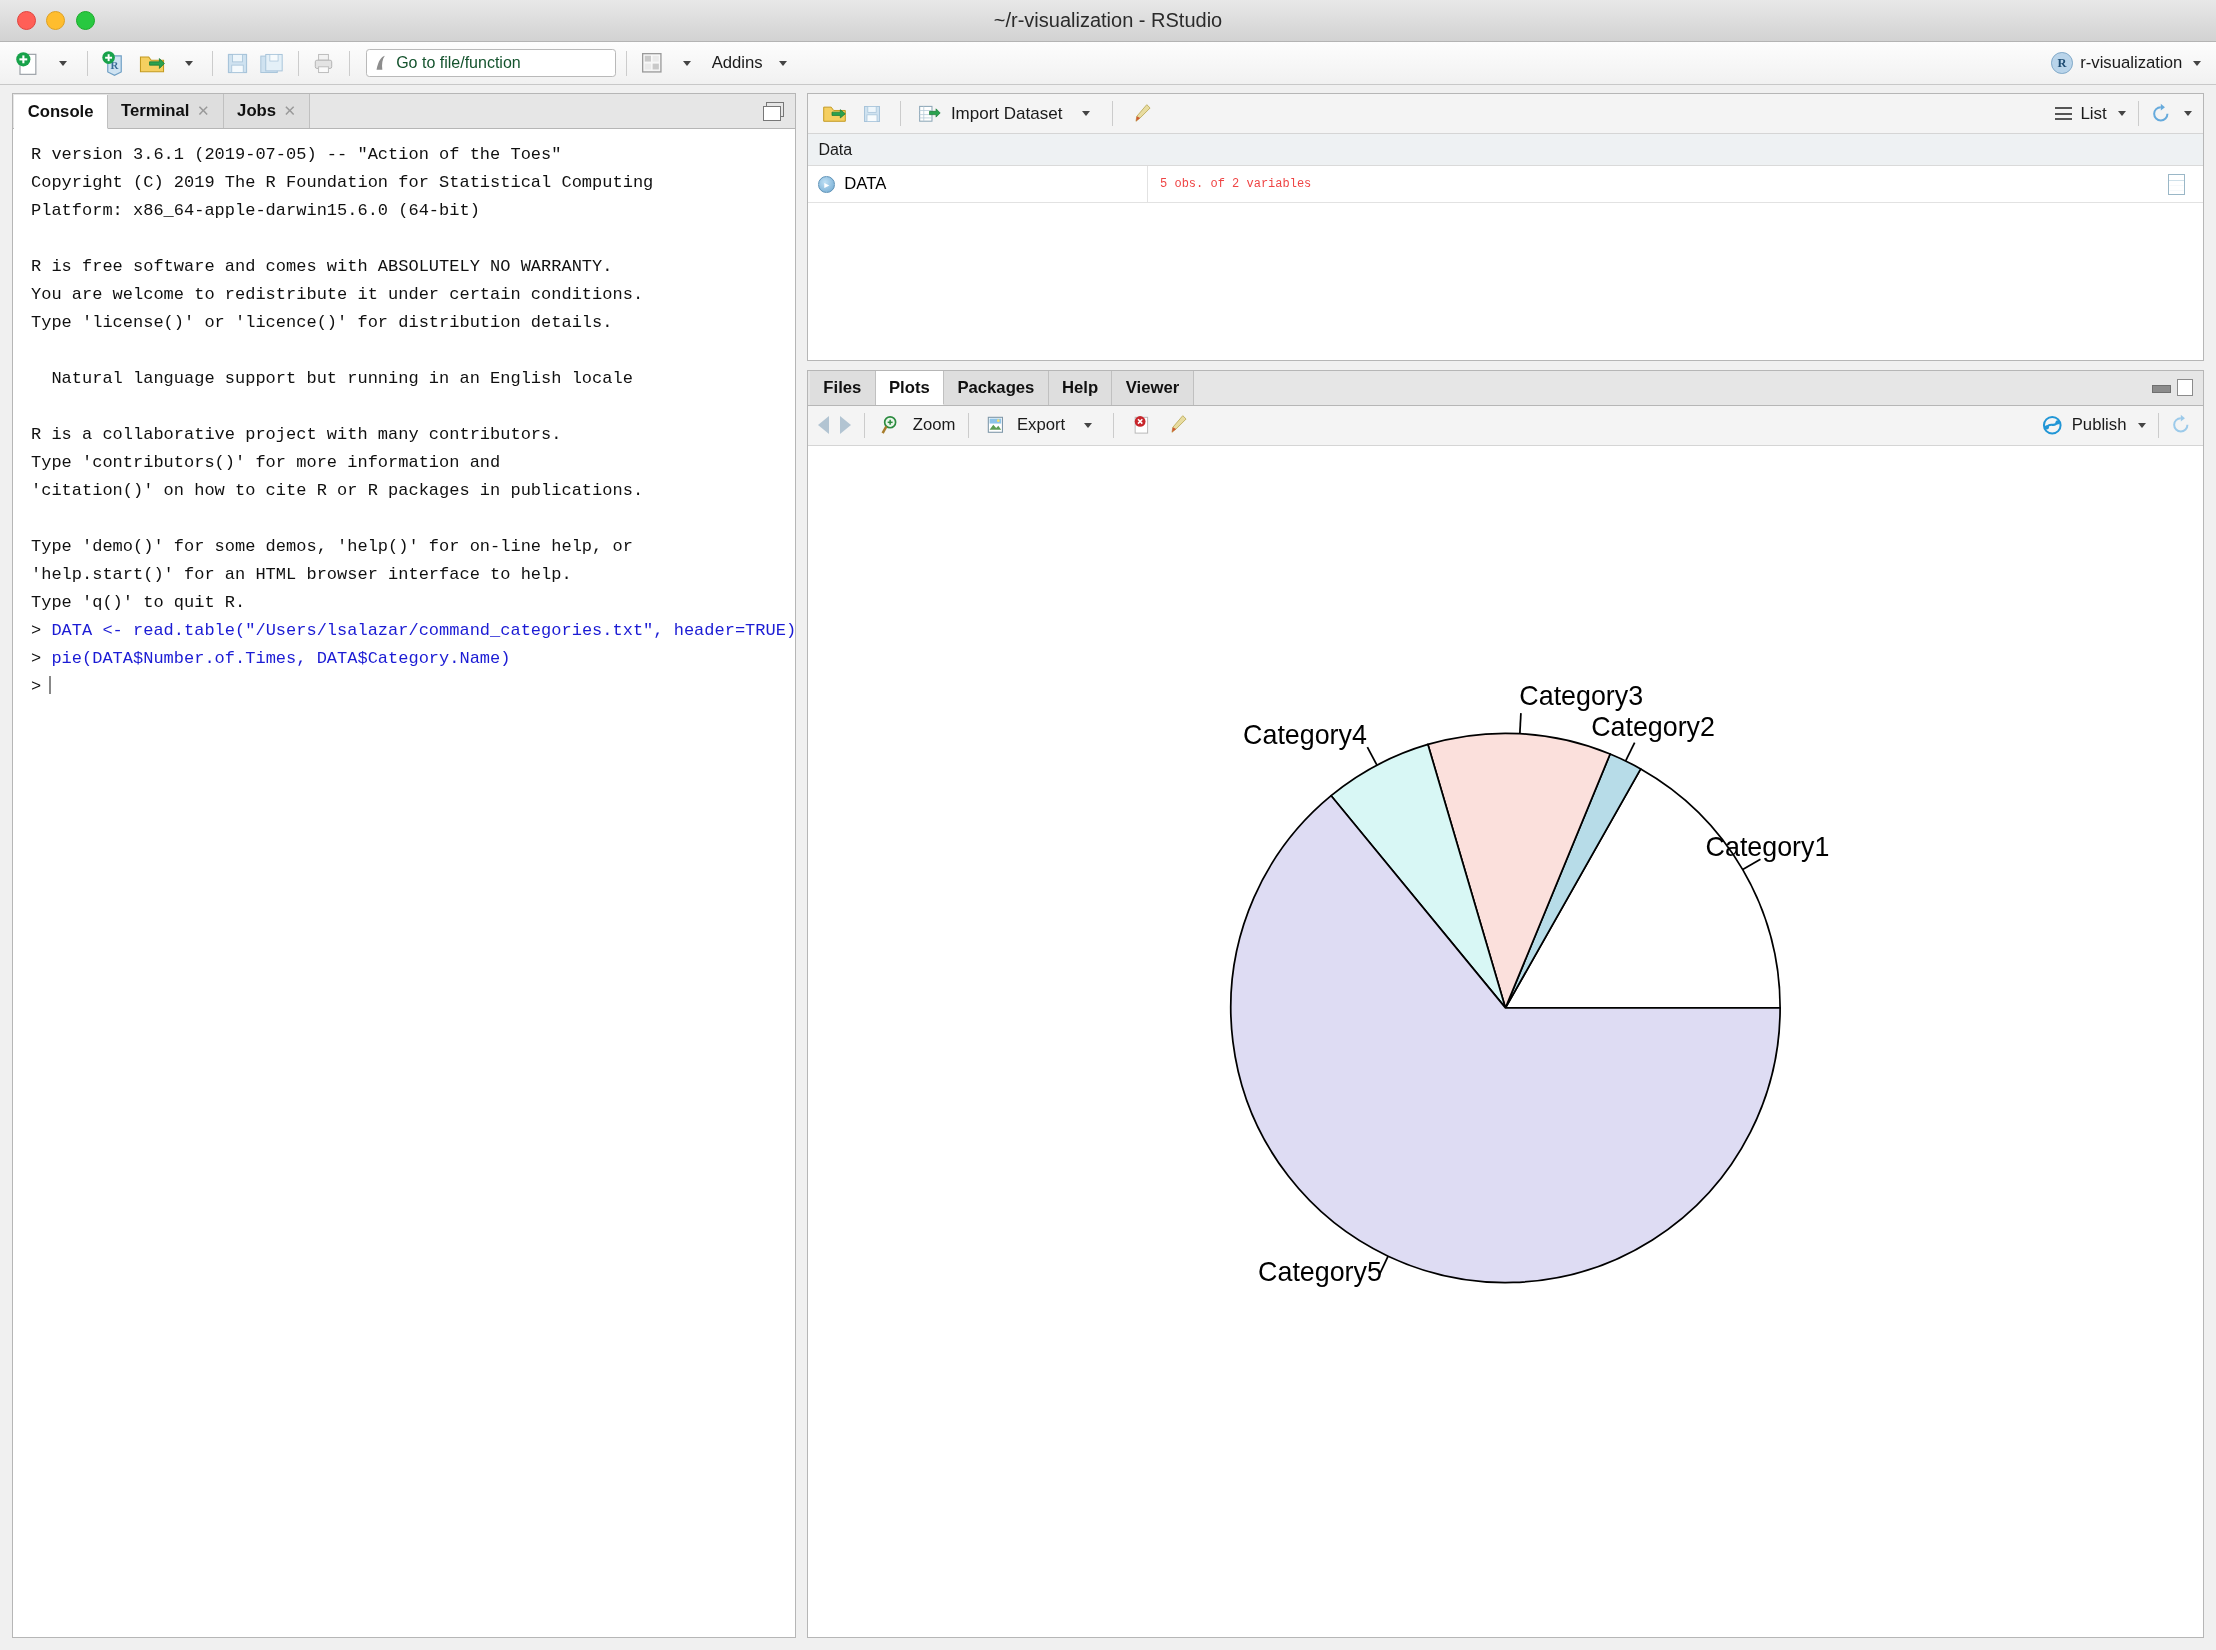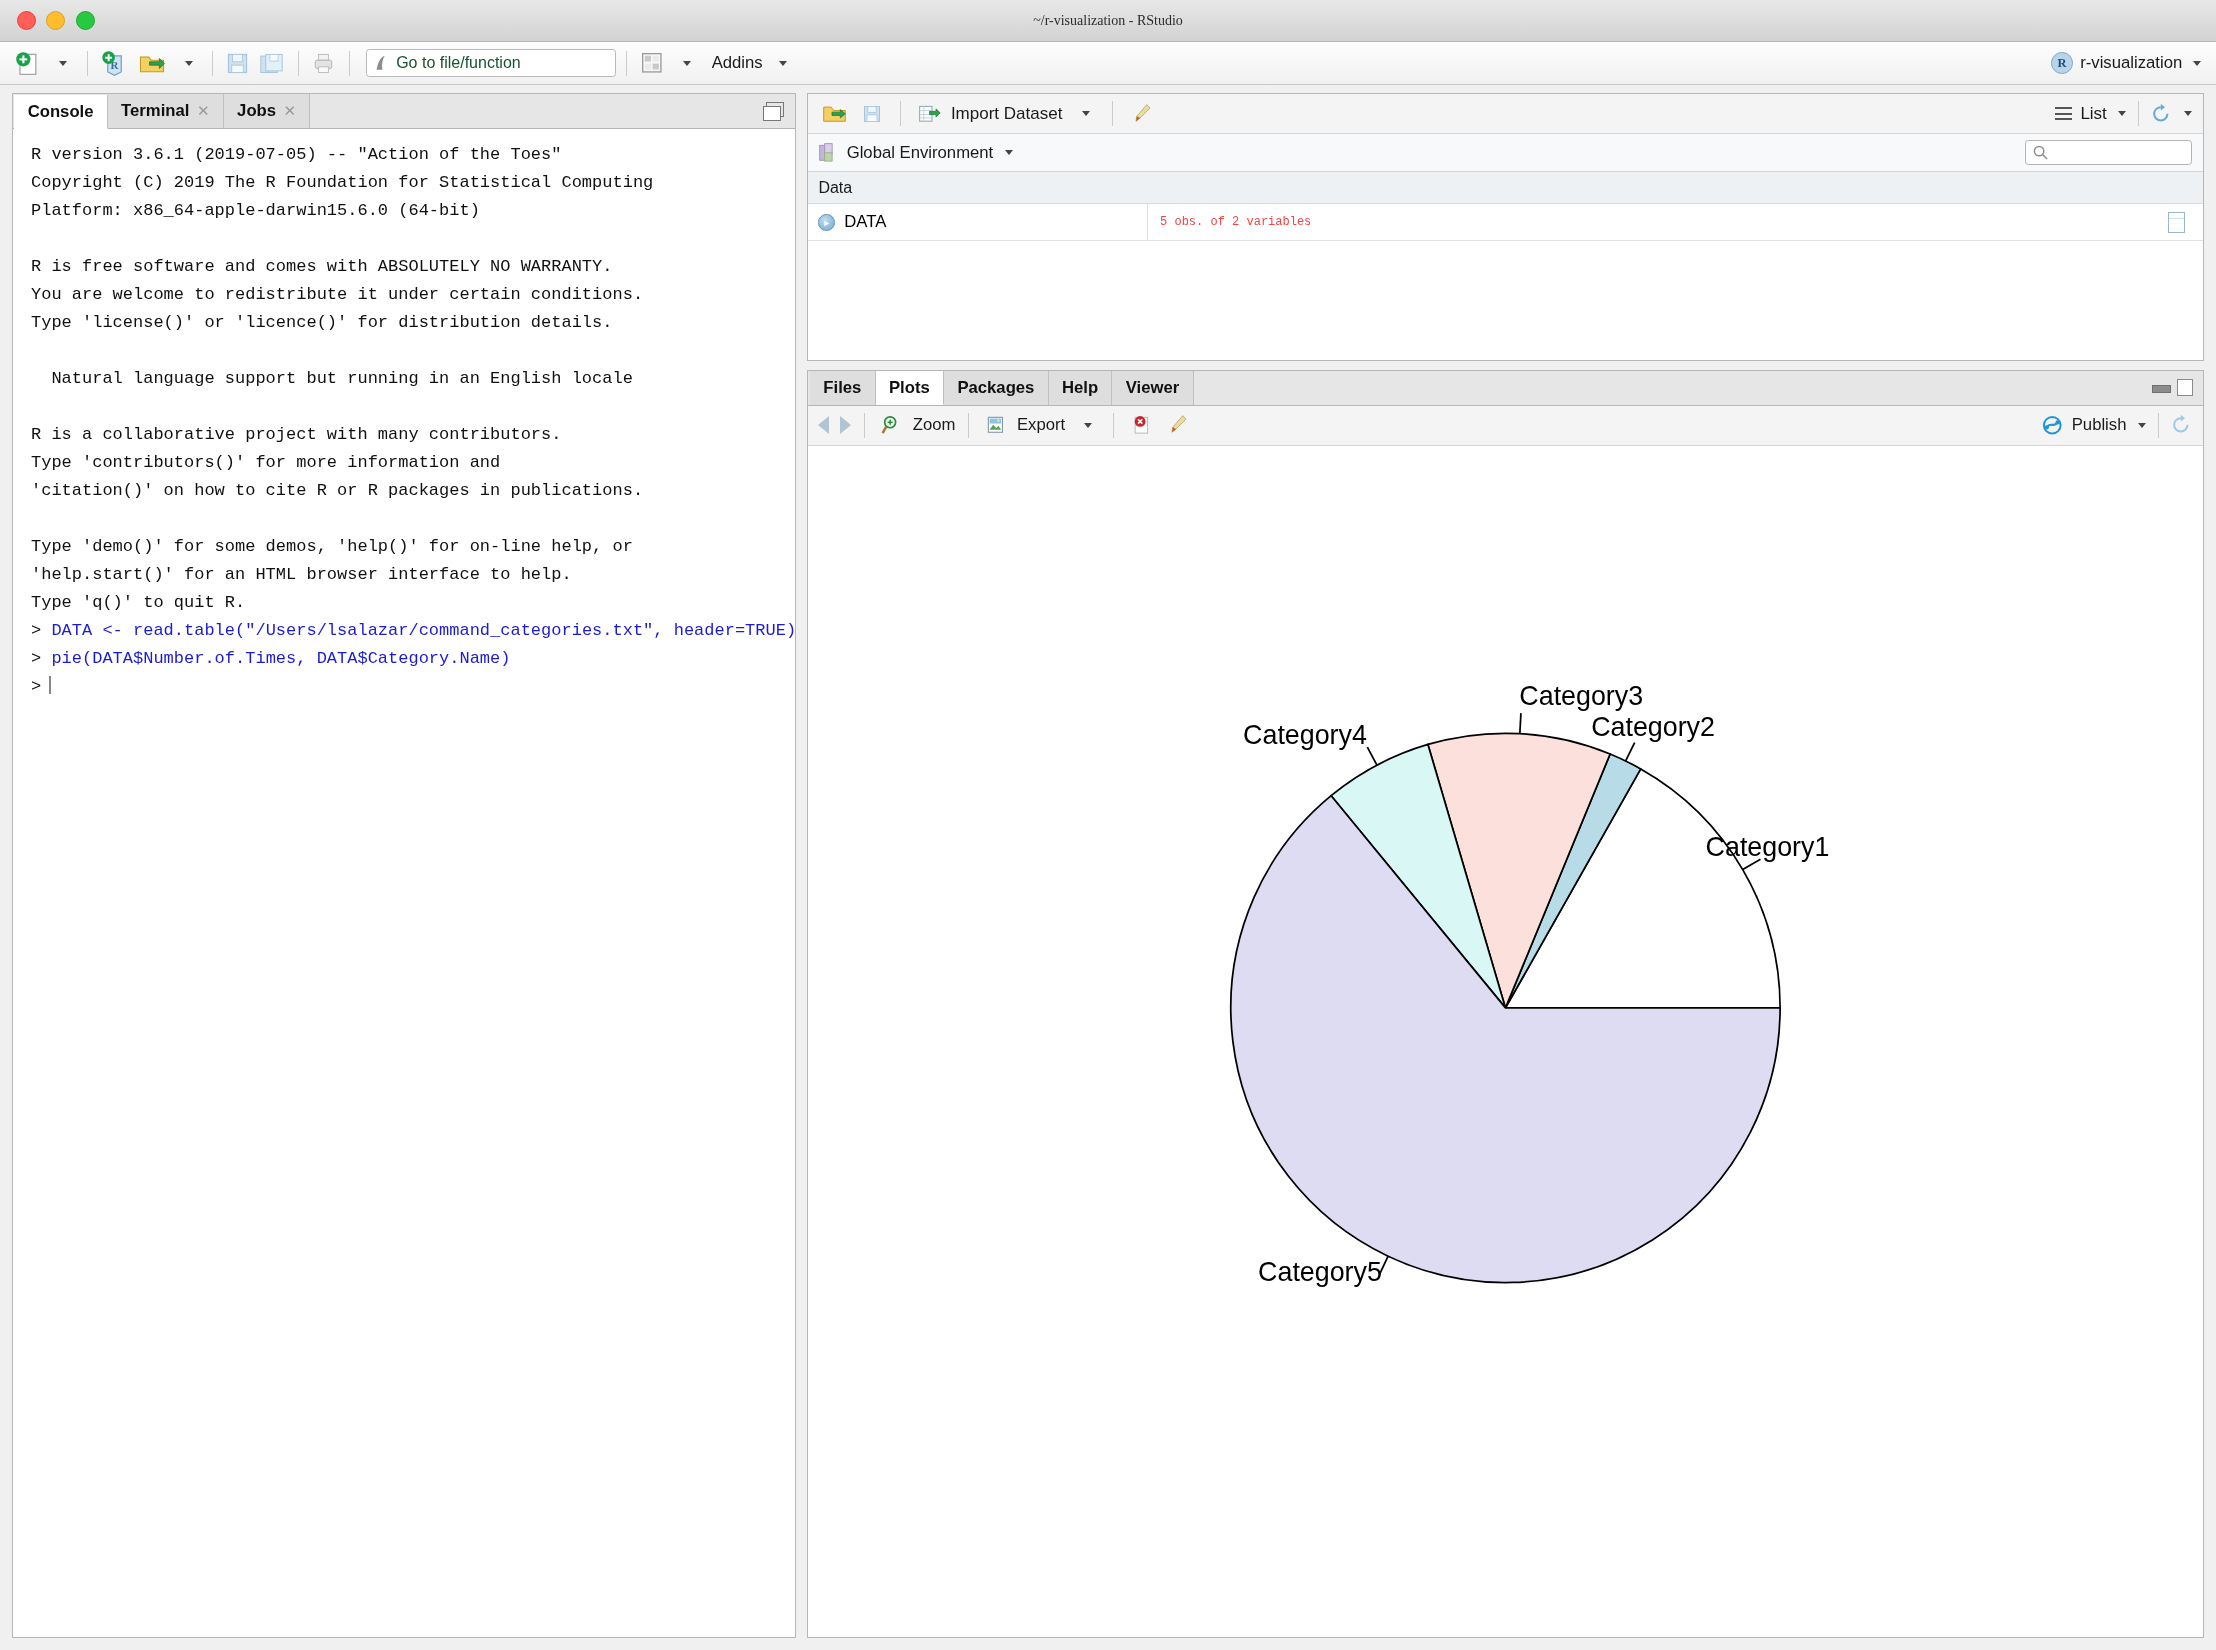--- a/index.html
+++ b/index.html
@@ -36,23 +36,23 @@
     margin-left: 16.7px;
   }
   .dot { width: 19px; height: 19px; border-radius: 50%; }
   .dot.red    { background: #ff5f57; border: 0.8px solid #e0443e; }
   .dot.yellow { background: #ffbd2e; border: 0.8px solid #dea123; }
   .dot.green  { background: #28c840; border: 0.8px solid #1aab29; }
   .title-text {
     position: absolute;
     left: 0; right: 0;
     text-align: center;
-    font-size: 14px;
+    font-size: 20px;
     color: #2b2b2b;
-    font-family: Liberation Serif, serif;
+    font-family: Liberation Sans, sans-serif;
   }
 
   
   .toolbar {
     height: 43px;
     flex: 0 0 43px;
     background: linear-gradient(to bottom, #fdfdfd 0%, #f1f1f1 100%);
     border-bottom: 0.8px solid #c8c8c8;
     display: flex;
     align-items: center;
@@ -554,36 +554,20 @@
             <span class="caret"></span>
             <span class="tb-sep" style="margin:0 3.3px;"></span>
             <svg class="icon-svg" width="21.6" height="21.6" viewBox="0 0 26 26">
               <path d="M21 13 A8 8 0 1 1 13 5" fill="none" stroke="#66aadc" stroke-width="2.4"></path>
               <path d="M13 1 L13 9 L18 5 Z" fill="#66aadc"></path>
             </svg>
             <span class="caret"></span>
           </div>
         </div>
 
-        <div class="env-scope">
-          <svg class="icon-svg" width="20" height="21.6" viewBox="0 0 24 26">
-            <rect x="2" y="4" width="8" height="18" fill="#c4b6db" stroke="#9a8cb5" stroke-width="1"></rect>
-            <rect x="8" y="2" width="9" height="12" fill="#d9cfe8" stroke="#9a8cb5" stroke-width="1"></rect>
-            <rect x="8" y="13" width="9" height="10" fill="#bcd6a8" stroke="#8fae7d" stroke-width="1"></rect>
-          </svg>
-          <span class="lbl">Global Environment</span>
-          <span class="caret"></span>
-          <div class="env-search">
-            <svg class="icon-svg" width="16.7" height="16.7" viewBox="0 0 20 20">
-              <circle cx="8.5" cy="8.5" r="5.6" fill="none" stroke="#8c8c8c" stroke-width="1.8"></circle>
-              <line x1="12.6" y1="12.6" x2="18" y2="18" stroke="#8c8c8c" stroke-width="1.8"></line>
-            </svg>
-            <input type="text" style="border: 0px; outline: 0px; font-size: 15px; width: 125px; margin-left: 5px; font-family: &quot;Liberation Sans&quot;, sans-serif;" placeholder="">
-          </div>
-        </div>
 
         <div class="env-section">Data</div>
 
         <div class="env-row">
           <div class="name">
             <span class="expand-icon">▸</span>
             <span>DATA</span>
           </div>
           <div class="val">5 obs. of 2 variables</div>
           <div class="grid-icon"></div>

